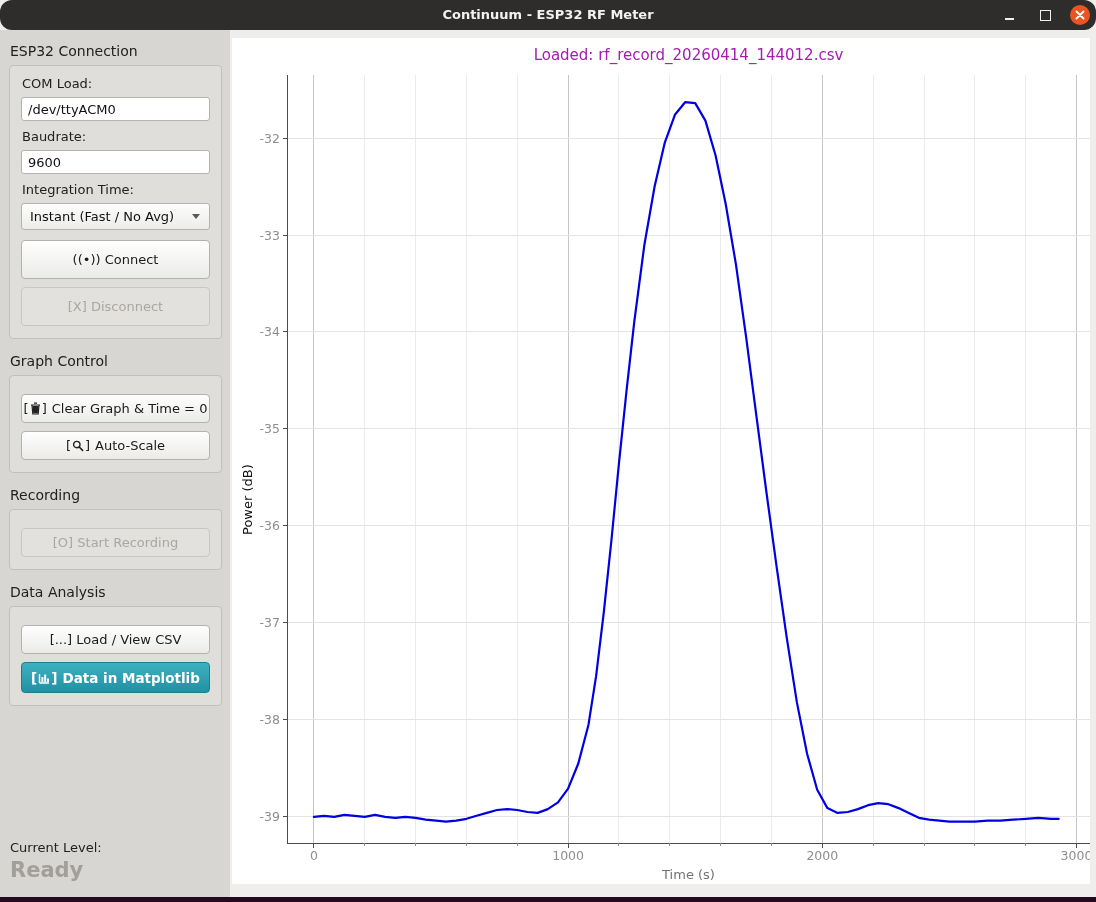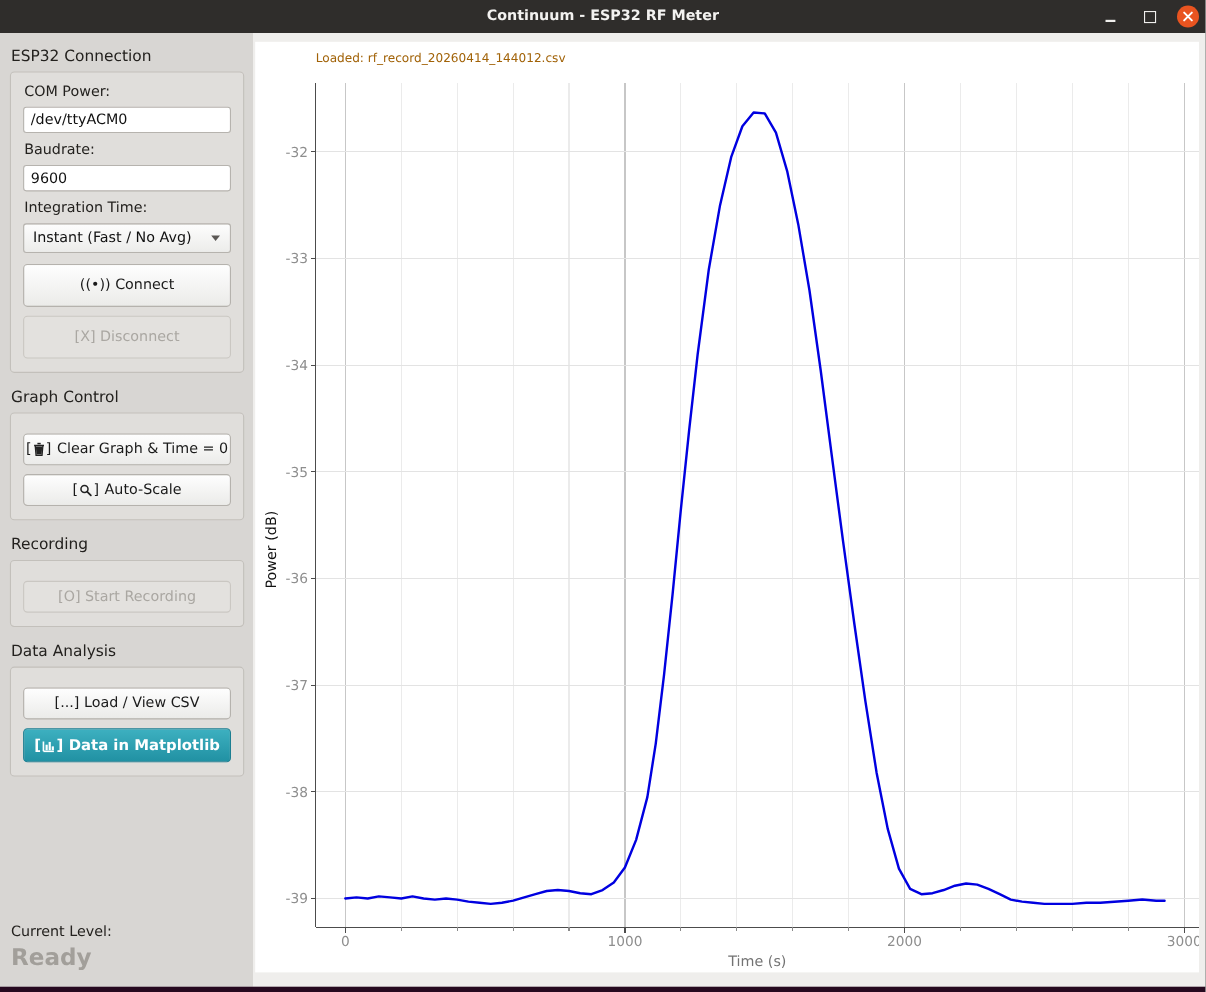--- a/index.html
+++ b/index.html
@@ -1,19 +1,19 @@
 <!DOCTYPE html>
 <html><head>
 <meta charset="utf-8">
 <style>
   html,body{margin:0;padding:0;background:#555;}
   .window{position:relative;width:1096px;height:902px;overflow:hidden;
     font-family:"DejaVu Sans","Liberation Sans",sans-serif;background:#efeeec;}
   
-  .titlebar{position:absolute;left:0;top:0;width:1096px;height:30px;background:#2f2d2b;}
+  .titlebar{position:absolute;left:0;top:0;width:1096px;height:30px;background:#2f2d2b;border-radius:12px;}
   .titlebar .title{position:absolute;left:0;right:0;top:0;height:30px;line-height:30px;
     text-align:center;color:#f3f2f0;font-size:13px;font-weight:bold;}
   .win-controls{position:absolute;right:6px;top:0;height:30px;display:flex;align-items:center;gap:14px;}
   .wc{width:22px;height:22px;display:flex;align-items:center;justify-content:center;cursor:default;}
   .min-glyph{display:block;width:9px;height:2px;background:#f0efed;margin-top:8px;}
   .max-glyph{display:block;width:9px;height:9px;border:1.4px solid #f0efed;}
   .wc.close{width:20px;height:20px;border-radius:50%;background:#e95420;}
   
   .body{position:absolute;left:0;top:30px;width:1096px;height:867px;display:flex;}
   .sidebar{width:230px;height:867px;background:#d8d6d3;box-sizing:border-box;
@@ -38,22 +38,22 @@
   .btn.disabled{background:#e3e1de;border-color:#cac7c2;color:#aaa7a2;}
   .btn.teal{height:31px;background:linear-gradient(#3db0c0,#2191a3);border:1px solid #1b7e91;
     color:#ffffff;font-weight:bold;font-size:13.5px;}
   .icon{display:inline-flex;align-items:center;margin:0 1px;}
   .btn .lbl{margin-left:5px;}
   .status-label{position:absolute;left:10px;top:810px;font-size:13px;color:#23211e;}
   .status-value{position:absolute;left:10px;top:828px;font-size:21px;font-weight:bold;color:#a29f9a;}
   
   .main{position:relative;flex:1;height:867px;background:#efeeec;overflow:hidden;}
   .canvas{position:absolute;left:2px;top:8px;width:858px;height:846px;background:#ffffff;overflow:hidden;}
-  .plot-title{position:absolute;left:55px;top:8px;width:803px;
-    font-size:11px;color:#a16207;}
+  .plot-title{position:absolute;left:55px;top:8px;width:803px;text-align:center;
+    font-size:15px;color:#a21caf;}
   #chart-svg{position:absolute;left:0;top:0;}
   .ylab{position:absolute;left:8px;top:497px;transform:rotate(-90deg);transform-origin:0 0;
     font-size:13px;color:#111;white-space:nowrap;}
   .xlab{position:absolute;left:55px;top:829px;width:803px;text-align:center;font-size:13px;color:#737373;}
   .bottom-bar{position:absolute;left:0;top:897px;width:1096px;height:5px;background:#26091f;}
 </style>
 </head>
 <body>
 
 <div class="window">
@@ -74,21 +74,21 @@
       </div>
     </div>
   </div>
 
   <div class="body">
 
     <div class="sidebar">
 
       <div class="sec-label">ESP32 Connection</div>
       <div class="group">
-        <div class="fld-label" style="margin-top:2px;">COM Power:</div>
+        <div class="fld-label" style="margin-top:2px;">COM Load:</div>
         <input class="txt" value="/dev/ttyACM0" style="">
         <div class="fld-label">Baudrate:</div>
         <input class="txt" value="9600" style="">
         <div class="fld-label">Integration Time:</div>
         <div class="combo">
           <span>Instant (Fast / No Avg)</span>
           <span class="arrow"></span>
         </div>
         <button class="btn first">((•)) Connect</button>
         <button class="btn disabled">[X] Disconnect</button>

